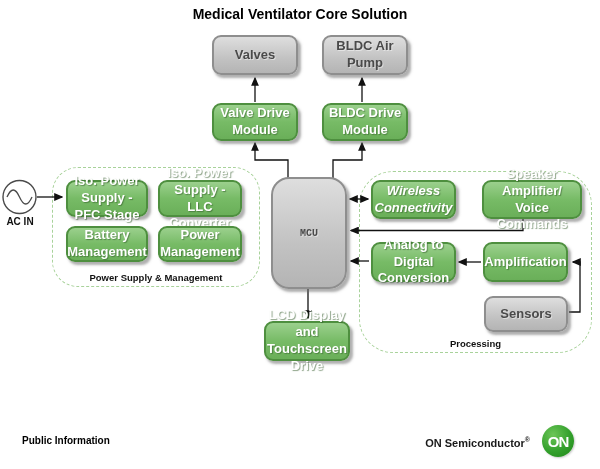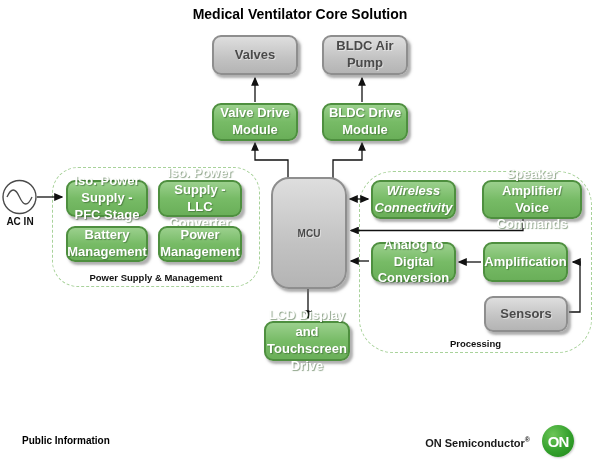--- a/index.html
+++ b/index.html
@@ -36,21 +36,21 @@
   }
   .gray{
     background:linear-gradient(180deg, var(--box-gray-light,#DEDEDE) 0%, var(--box-gray,#C2C2C2) 60%, #B4B4B4 100%);
     border:2px solid var(--box-gray-border,#8E8E8E);
     color:#4A4A4A;text-shadow:1px 1px 0 rgba(255,255,255,.45);
   }
   .b-valves{left:212px;top:35px;width:86px;height:40px;}
   .b-airpump{left:322px;top:35px;width:86px;height:40px;}
   .b-valvedrive{left:212px;top:103px;width:86px;height:38px;}
   .b-bldcdrive{left:322px;top:103px;width:86px;height:38px;}
-  .b-mcu{left:271px;top:177px;width:76px;height:112px;border-radius:18px;font-size:10px;}
+  .b-mcu{left:271px;top:177px;width:76px;height:112px;border-radius:18px;font-size:10px;font-family:Liberation Mono, monospace;}
   .b-lcd{left:264px;top:321px;width:86px;height:40px;}
   .b-pfc{left:66px;top:180px;width:82px;height:37px;}
   .b-llc{left:158px;top:180px;width:84px;height:37px;}
   .b-battery{left:66px;top:226px;width:82px;height:36px;}
   .b-powermgmt{left:158px;top:226px;width:84px;height:36px;}
   .b-wireless{left:371px;top:180px;width:85px;height:39px;font-style:italic;}
   .b-speaker{left:482px;top:180px;width:100px;height:39px;}
   .b-adc{left:371px;top:242px;width:85px;height:40px;}
   .b-amp{left:483px;top:242px;width:85px;height:40px;}
   .b-sensors{left:484px;top:296px;width:84px;height:36px;}

